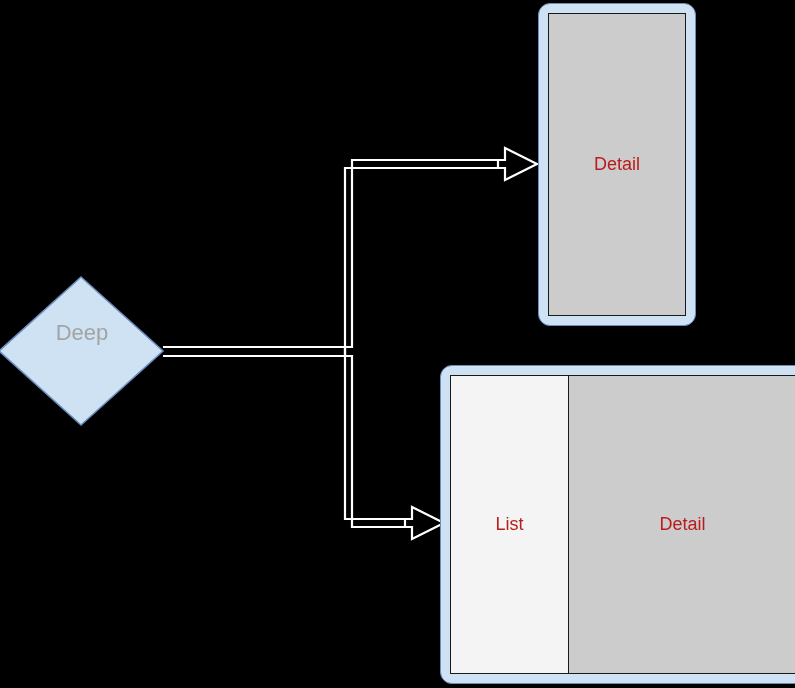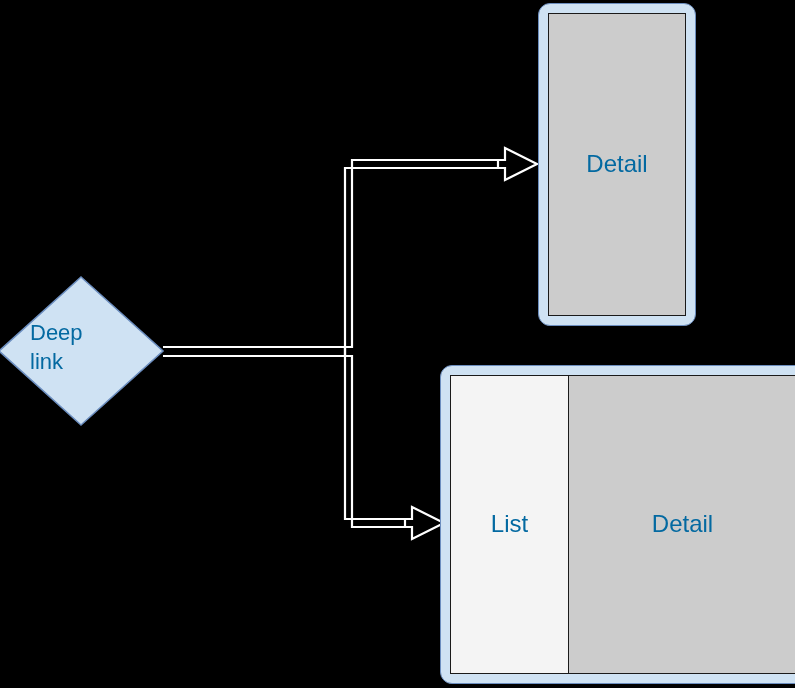--- a/index.html
+++ b/index.html
@@ -36,22 +36,22 @@
     border-radius: 12px;
     padding: 9px;
     display: flex;
   }
   .screen-pane {
     box-sizing: border-box;
     border: 1px solid #1a1a1a;
     display: flex;
     align-items: center;
     justify-content: center;
-    font-size: 24px;
-    color: #0369a1;
+    font-size: 18px;
+    color: #b91c1c;
     line-height: 1.1;
     white-space: nowrap;
   }
   .pane-detail  { background: #cccccc; }
   .pane-list    { background: #f4f4f4; }
 
   
   #detail-frame {
     left: 538px;
     top: 3px;
@@ -76,23 +76,23 @@
   #list-detail-frame .pane-detail {
     width: 66%;
   }
 
   
   #deep-link-label {
     position: absolute;
     left: 30px;
     top: 318px;
     width: 104px;
-    text-align: left;
+    text-align: center;
     font-size: 22px;
-    color: #0369a1;
+    color: #a3a3a3;
     line-height: 1.32;
   }
 </style>
 </head>
 <body>
 
 <div id="canvas">
 
   <svg id="vector-layer" viewBox="0 0 795 688">
 
@@ -106,21 +106,20 @@
 
     <g fill="none" stroke="#ffffff" stroke-width="2.2" stroke-linejoin="miter">
       <path d="M163,347 L345,347 L345,519 L412,519"></path>
       <path d="M163,356 L352,356 L352,527 L412,527"></path>
     </g>
     <polygon points="412,507 444,523 412,539 412,527 405,527 405,519 412,519" fill="#000000" stroke="#ffffff" stroke-width="2.2" stroke-linejoin="miter"></polygon>
   </svg>
 
   <div id="deep-link-label">
     <div>Deep</div>
-    <div>link</div>
   </div>
 
   <div id="detail-frame" class="device-frame">
     <div class="screen-pane pane-detail">Detail</div>
   </div>
 
   <div id="list-detail-frame" class="device-frame">
     <div class="screen-pane pane-list">List</div>
     <div class="screen-pane pane-detail">Detail</div>
   </div>

